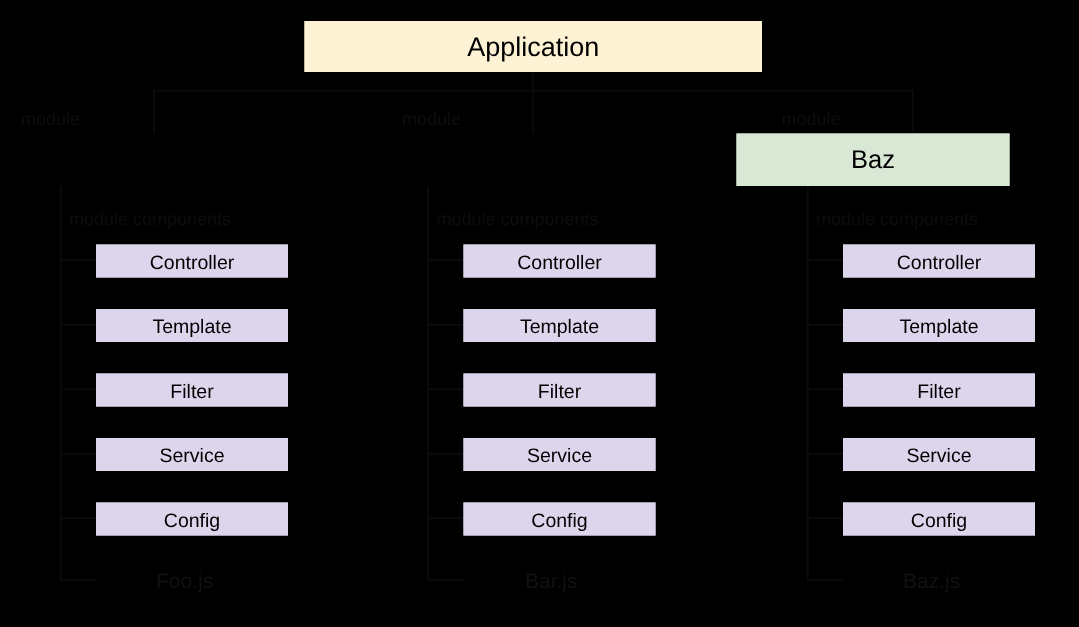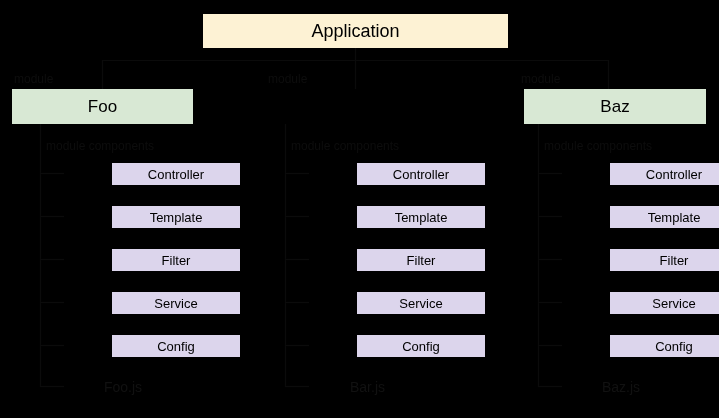--- a/index.html
+++ b/index.html
@@ -28,21 +28,20 @@
     background:#d8e8d4;
     border-color:#d8e8d4;
     font-size:17px;
     height:35px;
   }
   .comp-node{
     background:#dcd5ec;
     border-color:#dcd5ec;
     font-size:13px;
     height:22px;
-    margin-left:48px;
   }
   .edge-label{
     position:absolute;
     color:#0d0d0d;
     font-size:12px;
     white-space:nowrap;
     line-height:14px;
   }
   .bottom-label{
     position:absolute;
@@ -91,21 +90,20 @@
     <line x1="538" y1="259.5" x2="562" y2="259.5"></line>
     <line x1="538" y1="302.5" x2="562" y2="302.5"></line>
     <line x1="538" y1="345.5" x2="562" y2="345.5"></line>
     <line x1="538" y1="386.5" x2="562" y2="386.5"></line>
   </svg>
 
   <div class="node app-node">Application</div>
 
   <div class="edge-label" style="left:14px;top:72px;">module</div>
 
-  <div class="node module-node" style="left:12px;top:89px;width:181px;">Foo</div>
 
   <div class="edge-label" style="left:46px;top:139px;">module components</div>
 
   <div class="node comp-node" style="left:64px;top:163px;width:128px;">Controller</div>
   <div class="node comp-node" style="left:64px;top:206px;width:128px;">Template</div>
   <div class="node comp-node" style="left:64px;top:249px;width:128px;">Filter</div>
   <div class="node comp-node" style="left:64px;top:292px;width:128px;">Service</div>
   <div class="node comp-node" style="left:64px;top:335px;width:128px;">Config</div>
 
   <div class="bottom-label" style="left:104px;top:379px;">Foo.js</div>
@@ -118,21 +116,21 @@
   <div class="node comp-node" style="left:309px;top:163px;width:128px;">Controller</div>
   <div class="node comp-node" style="left:309px;top:206px;width:128px;">Template</div>
   <div class="node comp-node" style="left:309px;top:249px;width:128px;">Filter</div>
   <div class="node comp-node" style="left:309px;top:292px;width:128px;">Service</div>
   <div class="node comp-node" style="left:309px;top:335px;width:128px;">Config</div>
 
   <div class="bottom-label" style="left:350px;top:379px;">Bar.js</div>
 
   <div class="edge-label" style="left:521px;top:72px;">module</div>
 
-  <div class="node module-node" style="left:524px;top:89px;width:182px;">Baz</div>
+  <div class="node module-node" style="left:491px;top:89px;width:182px;">Baz</div>
 
   <div class="edge-label" style="left:544px;top:139px;">module components</div>
 
   <div class="node comp-node" style="left:562px;top:163px;width:128px;">Controller</div>
   <div class="node comp-node" style="left:562px;top:206px;width:128px;">Template</div>
   <div class="node comp-node" style="left:562px;top:249px;width:128px;">Filter</div>
   <div class="node comp-node" style="left:562px;top:292px;width:128px;">Service</div>
   <div class="node comp-node" style="left:562px;top:335px;width:128px;">Config</div>
 
   <div class="bottom-label" style="left:602px;top:379px;">Baz.js</div>

